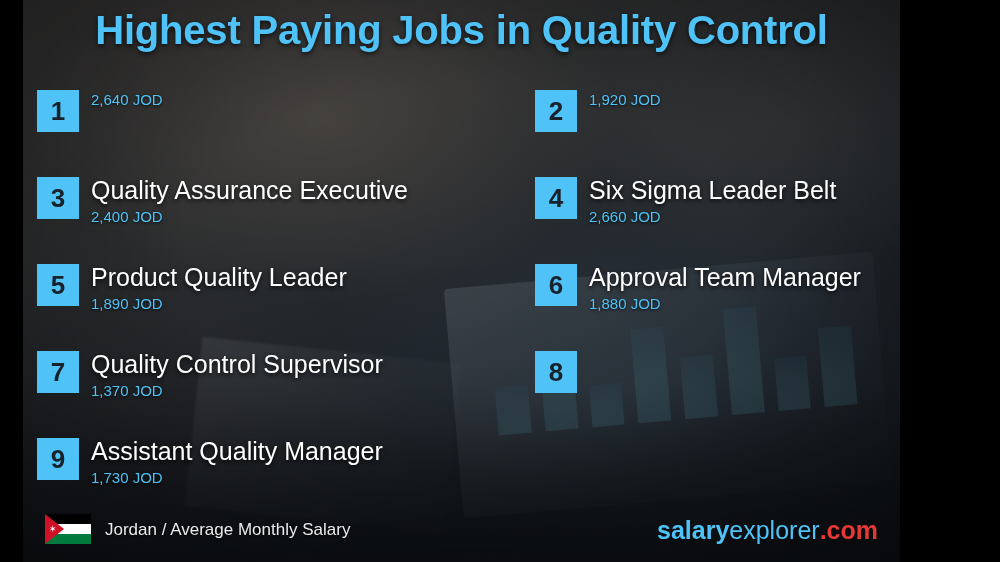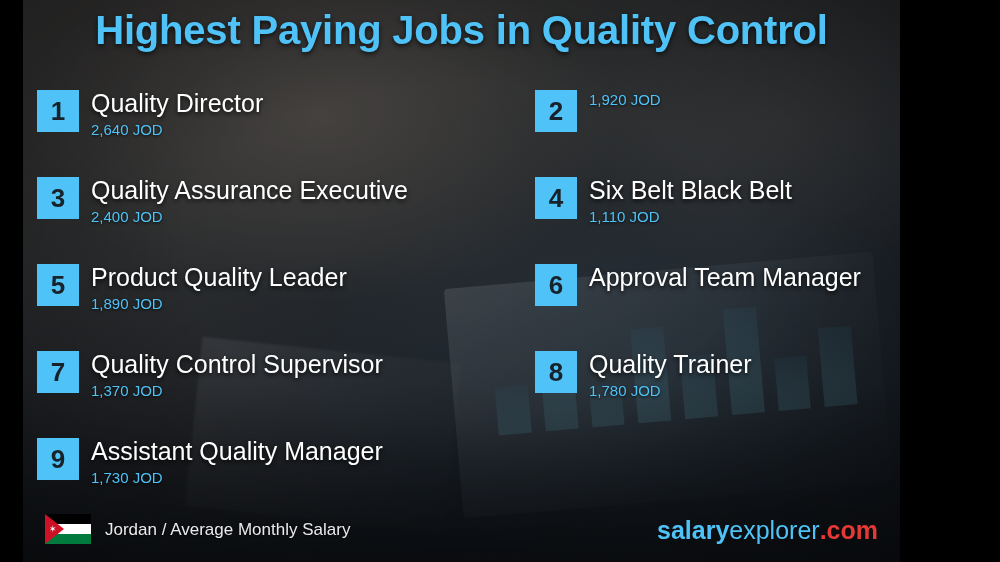--- a/index.html
+++ b/index.html
@@ -225,21 +225,20 @@
     <div id="bg-scrim"></div>
   </div>
 
   <div id="title">Highest Paying Jobs in Quality Control</div>
 
   <div id="list">
 
     <div class="job col-left row0">
       <div class="rank">1</div>
       <div class="jobtext">
-        <div class="jobtitle">Quality Director</div>
         <div class="jobsalary">2,640 JOD</div>
       </div>
     </div>
 
     <div class="job col-right row0">
       <div class="rank">2</div>
       <div class="jobtext">
         <div class="jobsalary">1,920 JOD</div>
       </div>
     </div>
@@ -248,54 +247,51 @@
       <div class="rank">3</div>
       <div class="jobtext">
         <div class="jobtitle">Quality Assurance Executive</div>
         <div class="jobsalary">2,400 JOD</div>
       </div>
     </div>
 
     <div class="job col-right row1">
       <div class="rank">4</div>
       <div class="jobtext">
-        <div class="jobtitle">Six Belt Black Belt</div>
-        <div class="jobsalary">1,110 JOD</div>
+        <div class="jobtitle">Six Sigma Leader Belt</div>
+        <div class="jobsalary">2,660 JOD</div>
       </div>
     </div>
 
     <div class="job col-left row2">
       <div class="rank">5</div>
       <div class="jobtext">
         <div class="jobtitle">Product Quality Leader</div>
         <div class="jobsalary">1,890 JOD</div>
       </div>
     </div>
 
     <div class="job col-right row2">
       <div class="rank">6</div>
       <div class="jobtext">
         <div class="jobtitle">Approval Team Manager</div>
+        <div class="jobsalary">1,880 JOD</div>
       </div>
     </div>
 
     <div class="job col-left row3">
       <div class="rank">7</div>
       <div class="jobtext">
         <div class="jobtitle">Quality Control Supervisor</div>
         <div class="jobsalary">1,370 JOD</div>
       </div>
     </div>
 
     <div class="job col-right row3">
       <div class="rank">8</div>
-      <div class="jobtext">
-        <div class="jobtitle">Quality Trainer</div>
-        <div class="jobsalary">1,780 JOD</div>
-      </div>
     </div>
 
     <div class="job col-left row4">
       <div class="rank">9</div>
       <div class="jobtext">
         <div class="jobtitle">Assistant Quality Manager</div>
         <div class="jobsalary">1,730 JOD</div>
       </div>
     </div>
 

